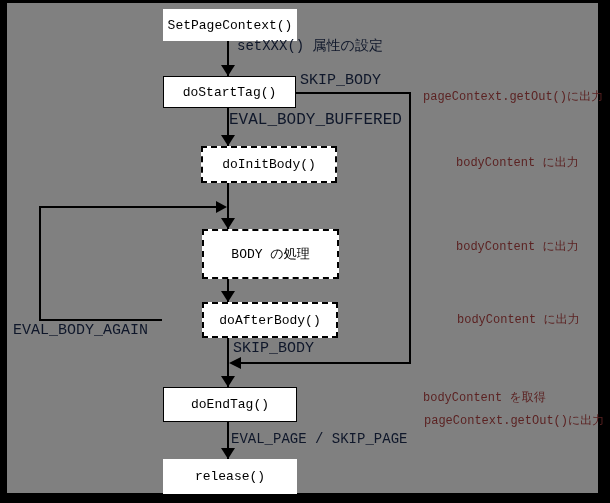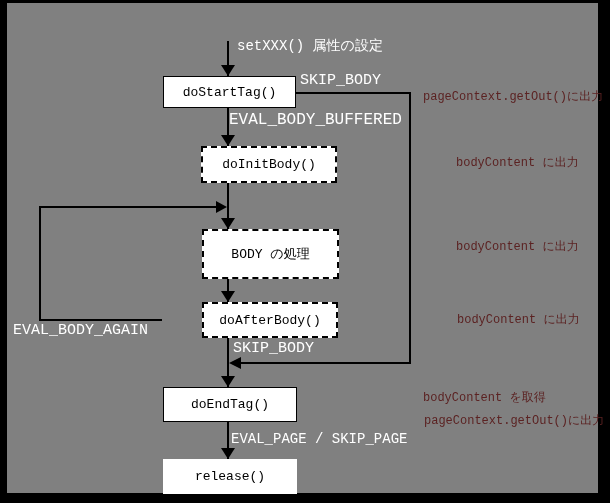--- a/index.html
+++ b/index.html
@@ -57,21 +57,21 @@
   #a1{left:214px;top:62px;}
   #a2{left:214px;top:132px;}
   #a3{left:214px;top:215px;}
   #a4{left:214px;top:288px;}
   #a5{left:214px;top:373px;}
   #a6{left:214px;top:445px;}
   #a-loop{left:209px;top:198px;}
   #a-skip{left:222px;top:354px;}
   
   .flabel{
-    position:absolute;color:#ffffff;white-space:nowrap;
+    position:absolute;color:#0f172a;white-space:nowrap;
     font-size:15px;line-height:16px;
   }
   #fl-setxxx{left:230px;top:35px;font-size:14px;}
   #fl-skipbody1{left:293px;top:70px;}
   #fl-evalbuffered{left:222px;top:109px;font-size:16px;}
   #fl-evalagain{left:6px;top:320px;}
   #fl-skipbody2{left:226px;top:338px;}
   #fl-evalpage{left:224px;top:428px;font-size:14px;}
   
   .ann{
@@ -108,20 +108,21 @@
 
     <div class="arr down" id="a1"></div>
     <div class="arr down" id="a2"></div>
     <div class="arr down" id="a3"></div>
     <div class="arr down" id="a4"></div>
     <div class="arr down" id="a5"></div>
     <div class="arr down" id="a6"></div>
     <div class="arr right" id="a-loop"></div>
     <div class="arr left" id="a-skip"></div>
 
+    <div class="node" id="n-setpagecontext">SetPageContext()</div>
     <div class="node solid" id="n-dostarttag">doStartTag()</div>
     <div class="node dashed" id="n-doinitbody">doInitBody()</div>
     <div class="node dashed" id="n-bodyprocess">BODY の処理</div>
     <div class="node solid" id="n-doendtag">doEndTag()</div>
     <div class="node dashed" id="n-doafterbody">doAfterBody()</div>
     <div class="node" id="n-release">release()</div>
 
     <div class="flabel" id="fl-setxxx">setXXX() 属性の設定</div>
     <div class="flabel" id="fl-skipbody1">SKIP_BODY</div>
     <div class="flabel" id="fl-evalbuffered">EVAL_BODY_BUFFERED</div>

